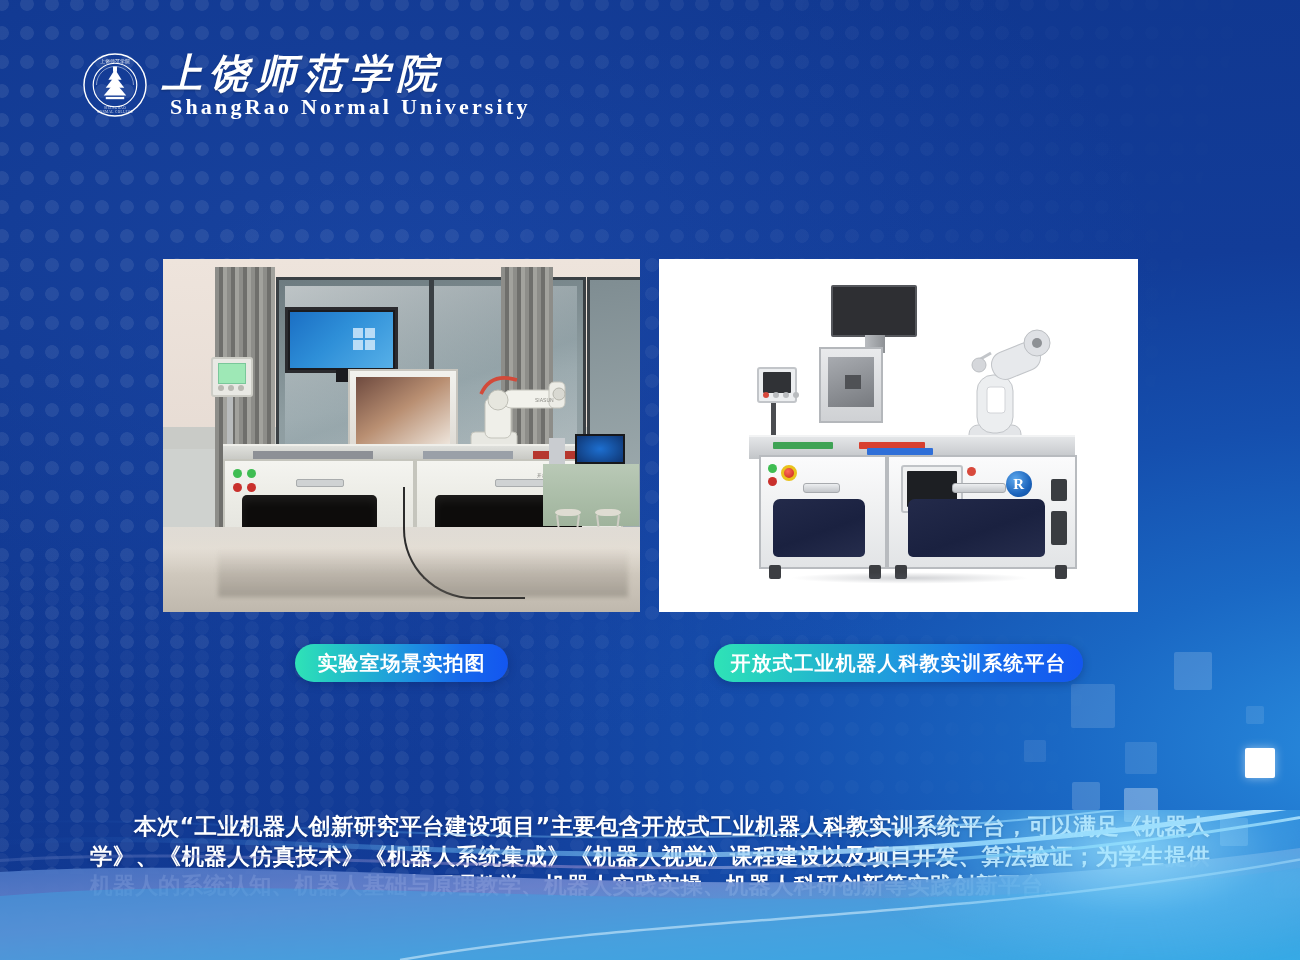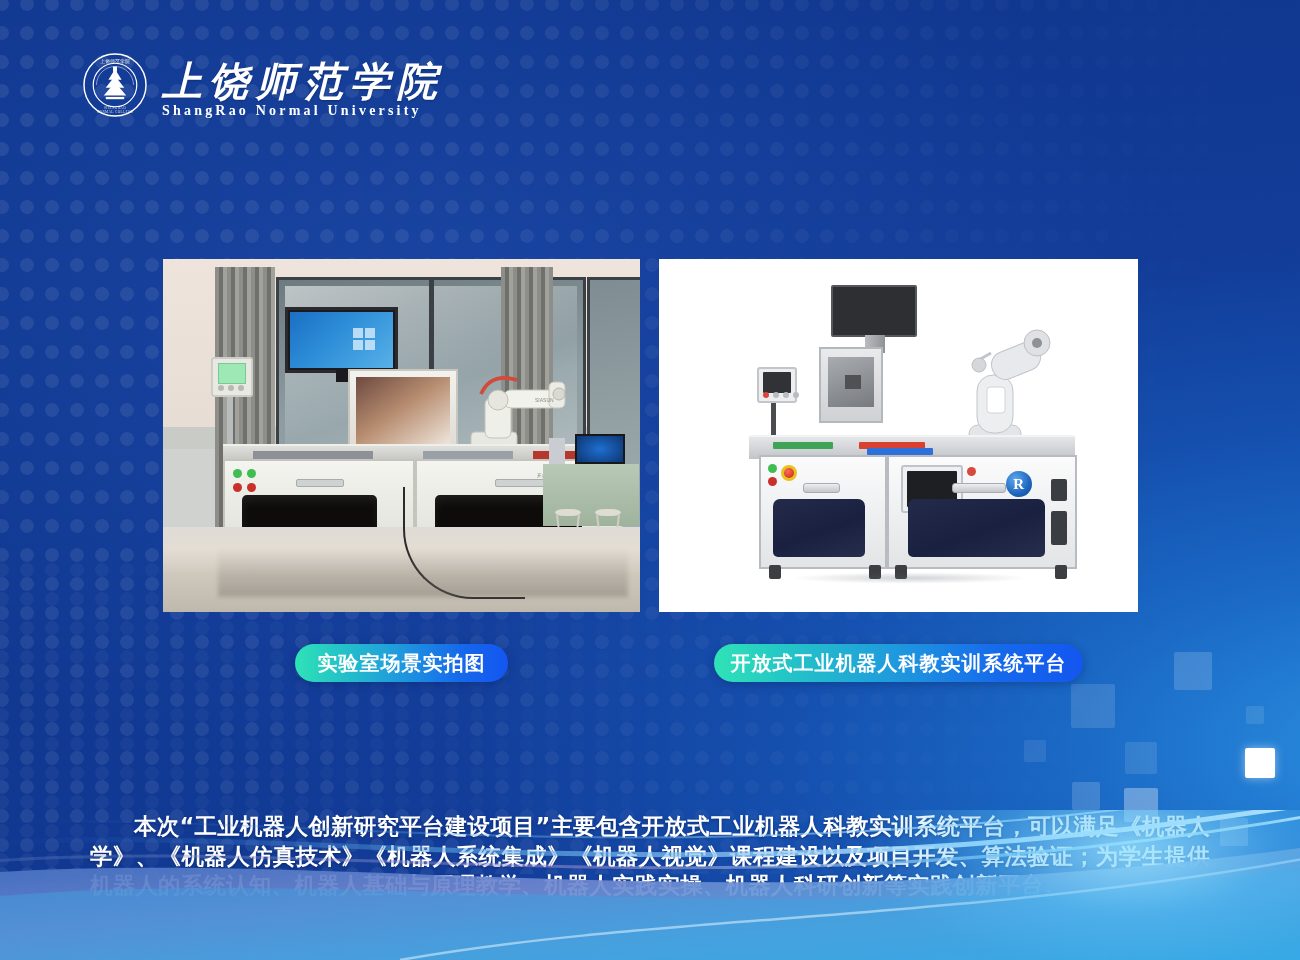--- a/index.html
+++ b/index.html
@@ -58,22 +58,22 @@
   .logo-text{display:flex;flex-direction:column;gap:2px;}
   .logo-cn{
     font-family:"Liberation Serif","DejaVu Serif",serif;
     font-size:40px;font-weight:700;color:#fff;letter-spacing:7px;
     line-height:1;font-style:italic;
     text-shadow:0 1px 2px rgba(0,0,0,.25);
     white-space:nowrap;
   }
   .logo-en{
     font-family:"Liberation Serif","DejaVu Serif",serif;
-    font-size:14px;font-weight:700;color:#fff;letter-spacing:3.2px;
-    line-height:1;white-space:nowrap;
+    font-size:22px;font-weight:700;color:#fff;letter-spacing:3.2px;
+    line-height:1;white-space:nowrap;margin-left:8px;
   }
 
   
   .photos{position:absolute;left:0;top:259px;width:1300px;height:353px;}
   .photo{position:absolute;overflow:hidden;background:#dcdcd6;}
   .photo-left{left:163px;top:0;width:477px;height:353px;}
   .photo-right{left:659px;top:0;width:479px;height:353px;background:#fff;}
 
   
   .lab{position:absolute;inset:0;background:linear-gradient(180deg,#e8ded7 0%,#e4dad3 55%,#d9d2cb 100%);}

